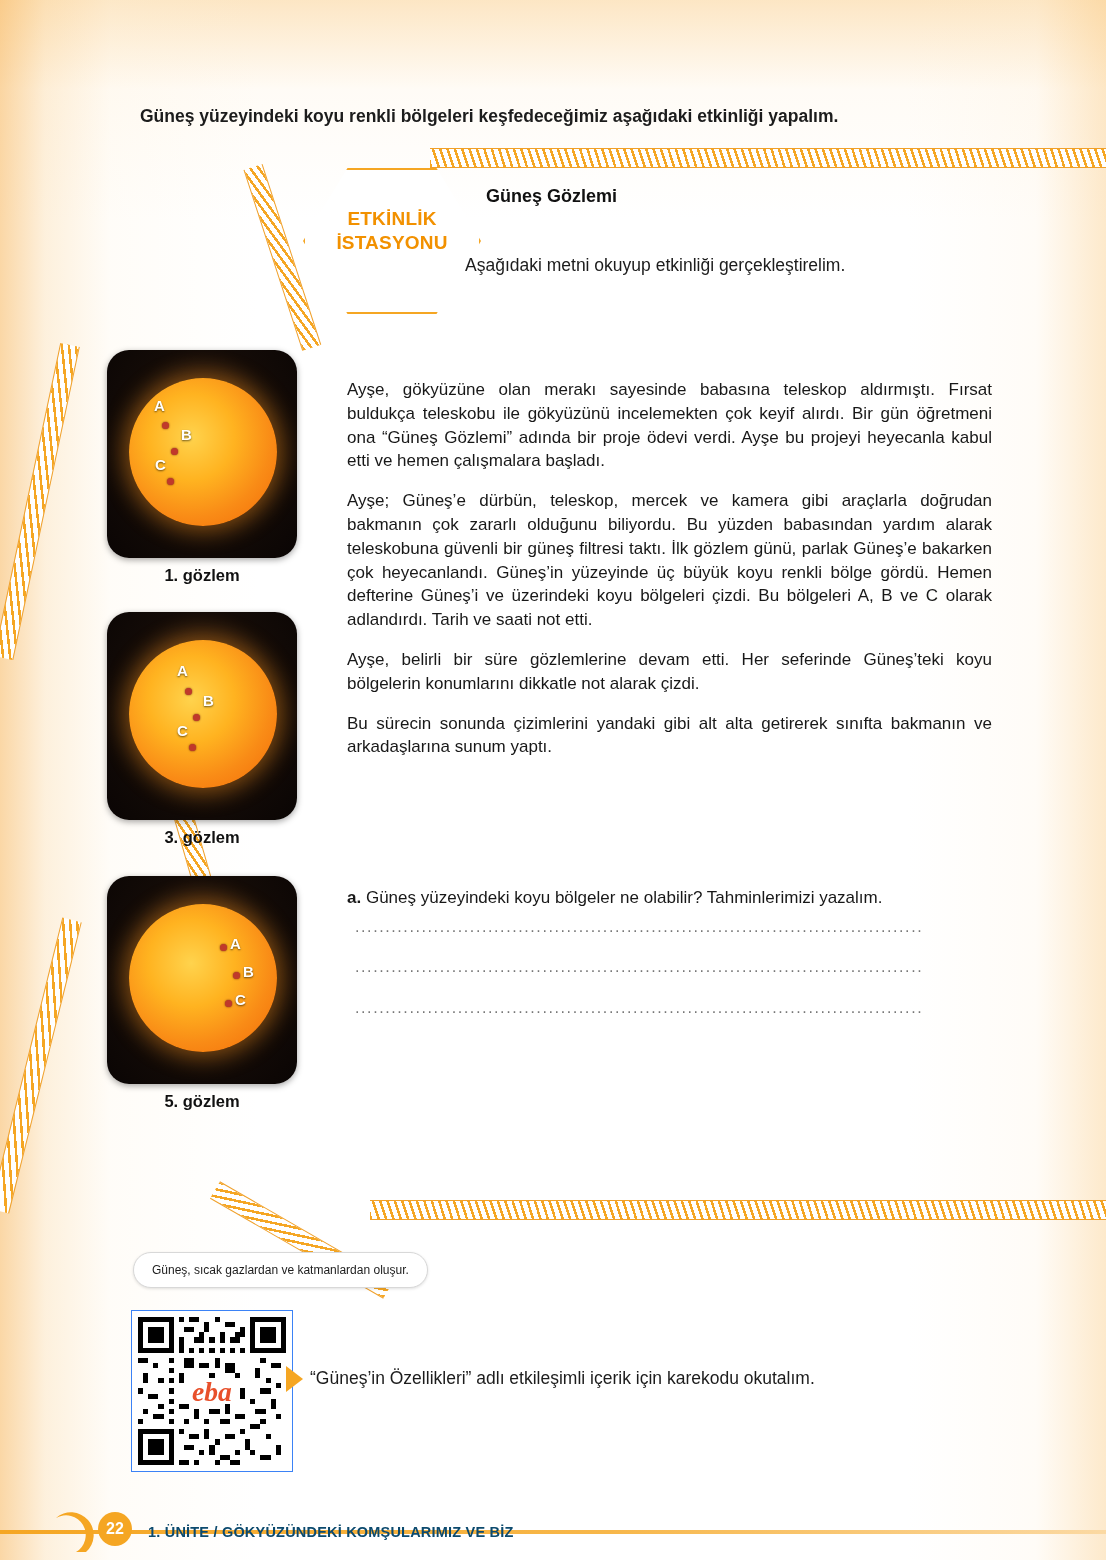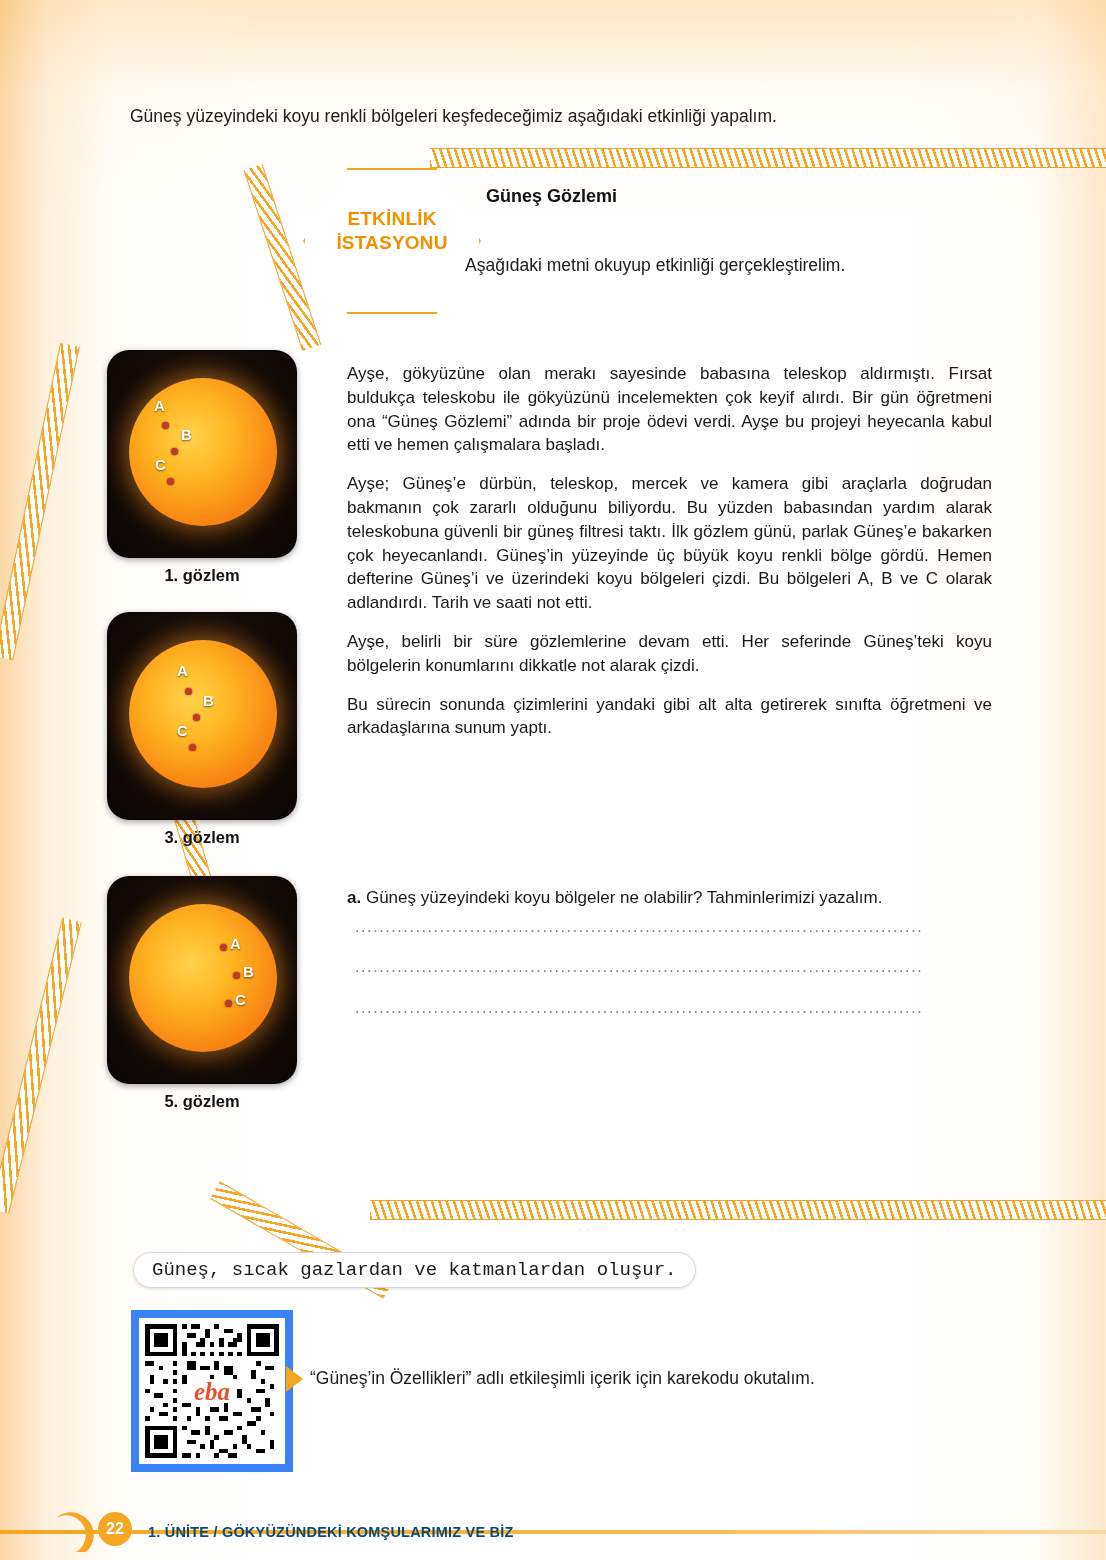--- a/index.html
+++ b/index.html
@@ -29,26 +29,27 @@
   .page-tint-b {
     position: absolute;
     right: 0; top: 0;
     width: 300px; height: 1560px;
     background: linear-gradient(to left, rgba(250,200,125,0.40) 0px, rgba(255,235,205,0.16) 70px, rgba(255,255,255,0) 200px);
     pointer-events: none;
   }
 
   .intro-line {
     position: absolute;
-    left: 130px;
+    left: 140px;
     top: 105px;
     width: 880px;
     font-size: 17.5px;
     line-height: 1.35;
     color: #1c1c1c;
+    font-weight: bold;
   }
 
   
   .stripe-top {
     position: absolute;
     left: 430px;
     top: 148px;
     width: 676px;
     height: 18px;
     background: repeating-linear-gradient(72deg, #f5a623 0px, #f5a623 2.5px, #ffffff 2.5px, #ffffff 7px);
@@ -128,21 +129,21 @@
   .body-col {
     position: absolute;
     left: 347px;
     top: 362px;
     width: 645px;
     font-size: 17px;
     line-height: 1.40;
     color: #181818;
   }
   .body-col p {
-    margin: 0 0 15px 0;
+    margin: 16px 0 15px 0;
     text-align: justify;
   }
 
   
   .qa-block {
     position: absolute;
     left: 347px;
     top: 886px;
     width: 645px;
     font-size: 17px;
@@ -217,35 +218,34 @@
     position: absolute;
     left: 133px;
     top: 1252px;
     height: 34px;
     padding: 0 18px;
     display: flex;
     align-items: center;
     background: #ffffff;
     border: 1.5px solid #d8d8d8;
     border-radius: 18px;
-    font-size: 19px;
+    font-size: 12px;
     color: #1c1c1c;
     box-shadow: 0 1px 3px rgba(0,0,0,0.12);
-    font-family: Liberation Mono, monospace;
   }
 
   
   .qr-wrap {
     position: absolute;
     left: 131px;
     top: 1310px;
     width: 162px;
     height: 162px;
     background: #ffffff;
-    border: 8px solid #3b82f6;
+    border: 1px solid #3b82f6;
     box-sizing: border-box;
     padding: 6px;
   }
   .qr-canvas { width: 100%; height: 100%; display:block; }
   .qr-arrow {
     position: absolute;
     left: 286px;
     top: 1366px;
     width: 0; height: 0;
     border-top: 13px solid transparent;
@@ -324,21 +324,21 @@
   <span>İSTASYONU</span>
 </div>
 
 <div class="activity-title">Güneş Gözlemi</div>
 <div class="activity-sub">Aşağıdaki metni okuyup etkinliği gerçekleştirelim.</div>
 
 <div class="body-col">
   <p>Ayşe, gökyüzüne olan merakı sayesinde babasına teleskop aldırmıştı. Fırsat buldukça teleskobu ile gökyüzünü incelemekten çok keyif alırdı. Bir gün öğretmeni ona “Güneş Gözlemi” adında bir proje ödevi verdi. Ayşe bu projeyi heyecanla kabul etti ve hemen çalışmalara başladı.</p>
   <p>Ayşe; Güneş’e dürbün, teleskop, mercek ve kamera gibi araçlarla doğrudan bakmanın çok zararlı olduğunu biliyordu. Bu yüzden babasından yardım alarak teleskobuna güvenli bir güneş filtresi taktı. İlk gözlem günü, parlak Güneş’e bakarken çok heyecanlandı. Güneş’in yüzeyinde üç büyük koyu renkli bölge gördü. Hemen defterine Güneş’i ve üzerindeki koyu bölgeleri çizdi. Bu bölgeleri A, B ve C olarak adlandırdı. Tarih ve saati not etti.</p>
   <p>Ayşe, belirli bir süre gözlemlerine devam etti. Her seferinde Güneş’teki koyu bölgelerin konumlarını dikkatle not alarak çizdi.</p>
-  <p>Bu sürecin sonunda çizimlerini yandaki gibi alt alta getirerek sınıfta öğretmeni ve arkadaşlarına sunum yaptı.</p>
+  <p>Bu sürecin sonunda çizimlerini yandaki gibi alt alta getirerek sınıfta bakmanın ve arkadaşlarına sunum yaptı.</p>
 </div>
 
 <div class="qa-block">
   <p class="qa-item">
     <span class="qa-letter">a.</span><span> Güneş yüzeyindeki koyu bölgeler ne olabilir? Tahminlerimizi yazalım.</span>
   </p>
   <span class="dots">..............................................................................................</span>
 
   <span class="dots">..............................................................................................</span>
 

